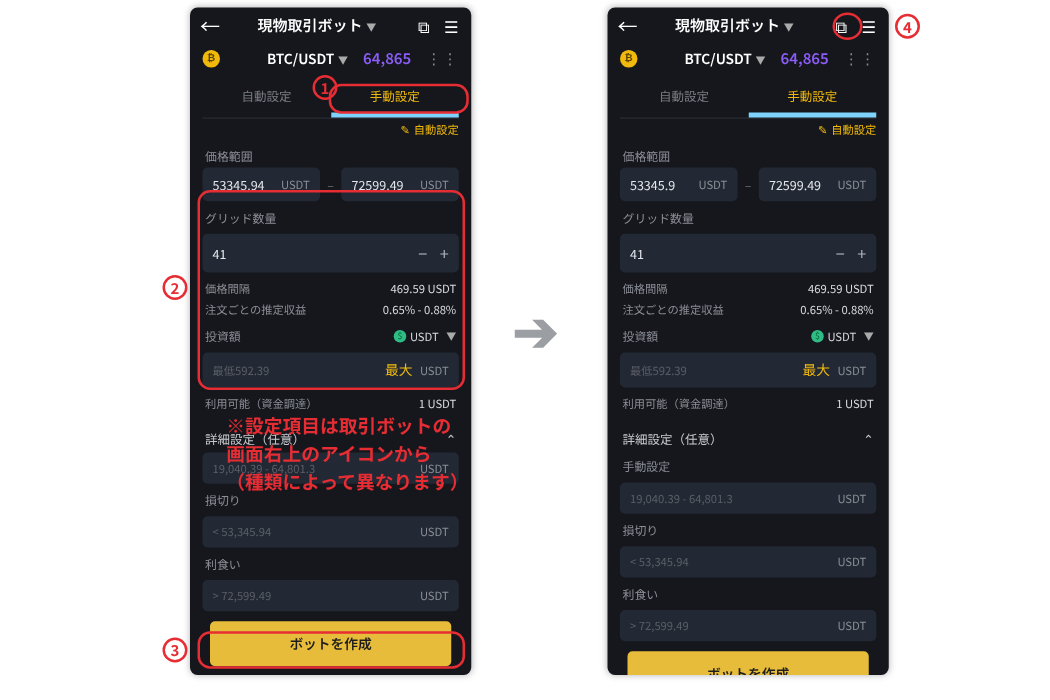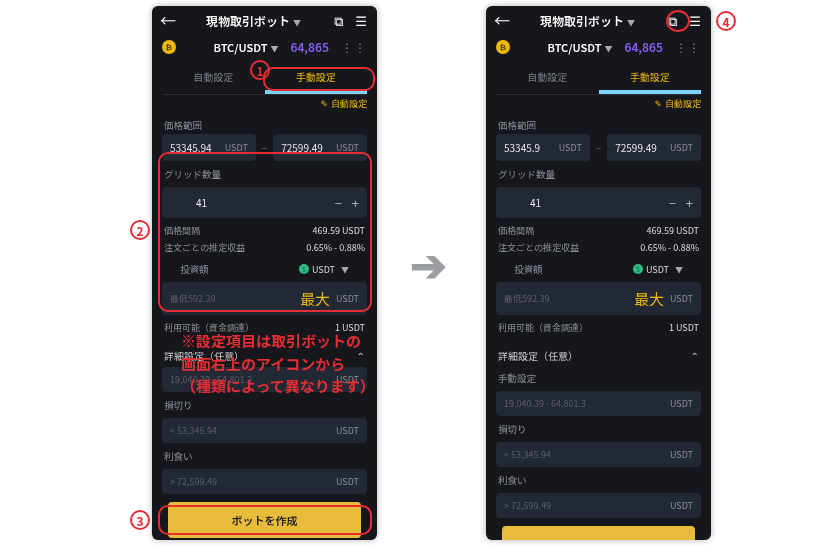--- a/index.html
+++ b/index.html
@@ -42,34 +42,34 @@
   .rangerow { display:flex; gap:6px; padding:0 10px; align-items:center; }
   .inp {
     flex:1; background:#222834; border-radius:4px;
     display:flex; align-items:center; padding:6px 8px; font-size:10px;
   }
   .inp .val { color:#e5e7ec; }
   .inp .unit { color:#8b8e96; margin-left:auto; font-size:9px; }
   .dash { color:#6a6d74; }
 
   .gridinp { background:#222834; margin:4px 10px 0; border-radius:4px; display:flex; align-items:center; padding:6px 8px; }
-  .gridinp .val { color:#e5e7ec;margin-left:26px; }
+  .gridinp .val { color:#e5e7ec; }
   .gridinp .pm { margin-left:auto; display:flex; gap:10px; color:#aeb1b8; font-size:13px; }
 
   .kvs { padding:4px 12px; }
   .kv { display:flex; justify-content:space-between; font-size:9px; padding:2px 0; }
   .kv .k { color:#8b8e96; }
   .kv .v { color:#d9dbe0; }
 
-  .invrow { display:flex; justify-content:space-between; align-items:center; padding:2px 28px; }
+  .invrow { display:flex; justify-content:space-between; align-items:center; padding:2px 12px; }
   .badge { display:flex; align-items:center; gap:3px; font-size:9px; }
   .gdot { width:10px; height:10px; border-radius:50%; background:#2fbd85; display:flex; align-items:center; justify-content:center; font-size:7px; color:#063; }
   .invinp { background:#222834; margin:4px 10px 0; border-radius:4px; display:flex; align-items:center; padding:6px 8px; }
   .invinp .ph { color:#5b5e66; font-size:9px; }
-  .invinp .max { margin-left:auto; color:#f0b90b; font-size:15px; }
+  .invinp .max { margin-left:auto; color:#f0b90b; font-size:11px; }
   .invinp .unit { margin-left:6px; color:#8b8e96; font-size:9px; }
 
   .advhdr { display:flex; align-items:center; padding:8px 12px 2px; font-size:10px; color:#c7c9cf; }
   .advhdr .chev { margin-left:auto; font-size:10px; }
 
   .cta {
     margin:8px 16px; background:#e7bc3a; color:#1d1d1d;
     text-align:center; border-radius:4px; padding:10px 0;
     font-size:11px; font-weight:600;
   }

